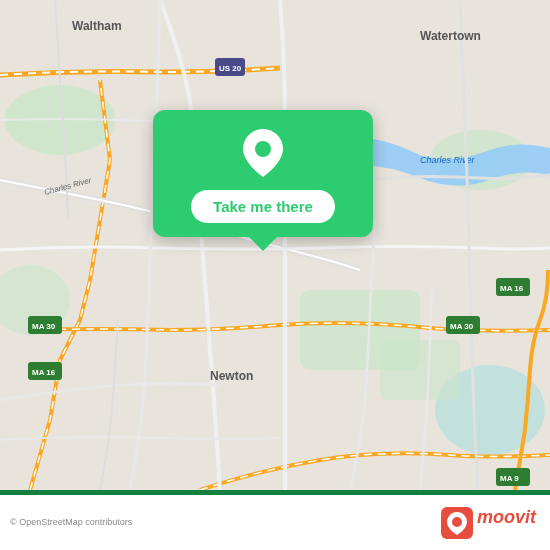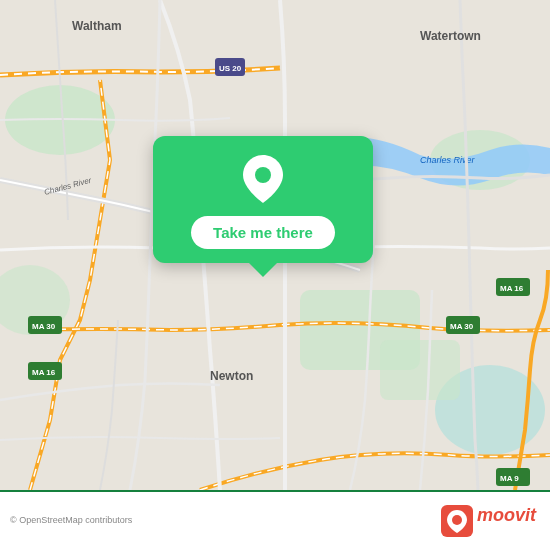--- a/index.html
+++ b/index.html
@@ -36,21 +36,20 @@
       left: 153px;
       width: 220px;
       background: #2ecc71;
       border-radius: 12px;
       display: flex;
       flex-direction: column;
       align-items: center;
       padding: 18px 20px 14px 20px;
       box-shadow: 0 4px 16px rgba(0,0,0,0.25);
       z-index: 10;
-      margin-top: 26px;
     }
 
     #popup-card::after {
       content: '';
       position: absolute;
       bottom: -14px;
       left: 50%;
       transform: translateX(-50%);
       width: 0;
       height: 0;
@@ -82,21 +81,21 @@
 
     
     #bottom-bar {
       width: 550px;
       height: 60px;
       background: white;
       display: flex;
       align-items: center;
       justify-content: space-between;
       padding: 0 14px 0 10px;
-      border-top: 2px solid #15803d;
+      border-top: 5px solid #15803d;
       position: absolute;
       bottom: 0;
       left: 0;
     }
 
     #bottom-left {
       display: flex;
       flex-direction: column;
     }
 

